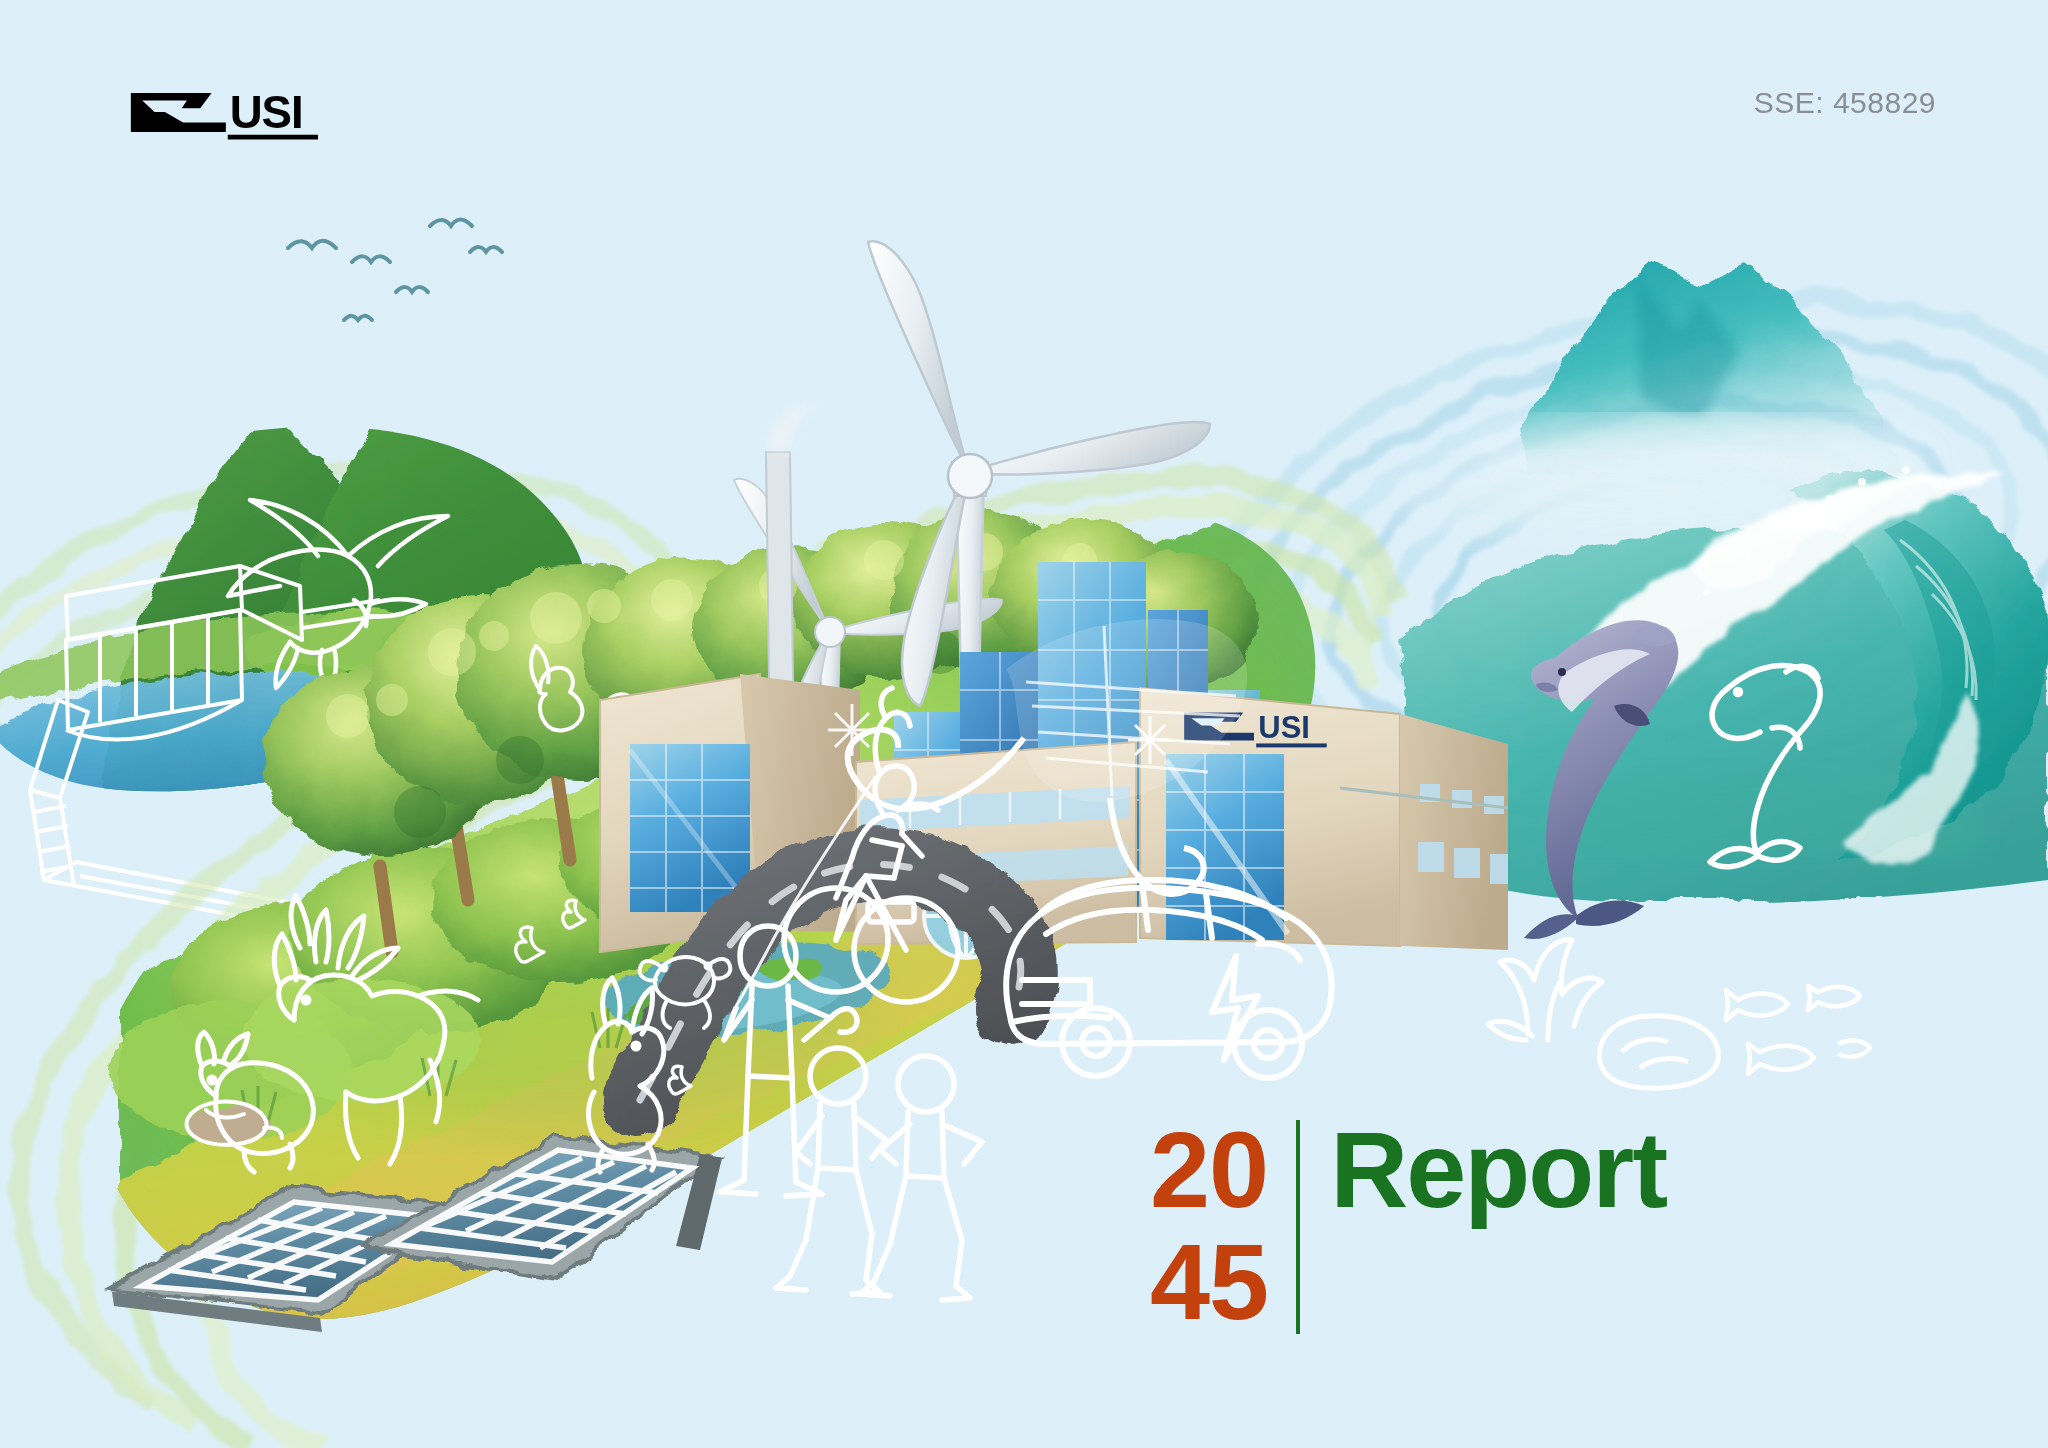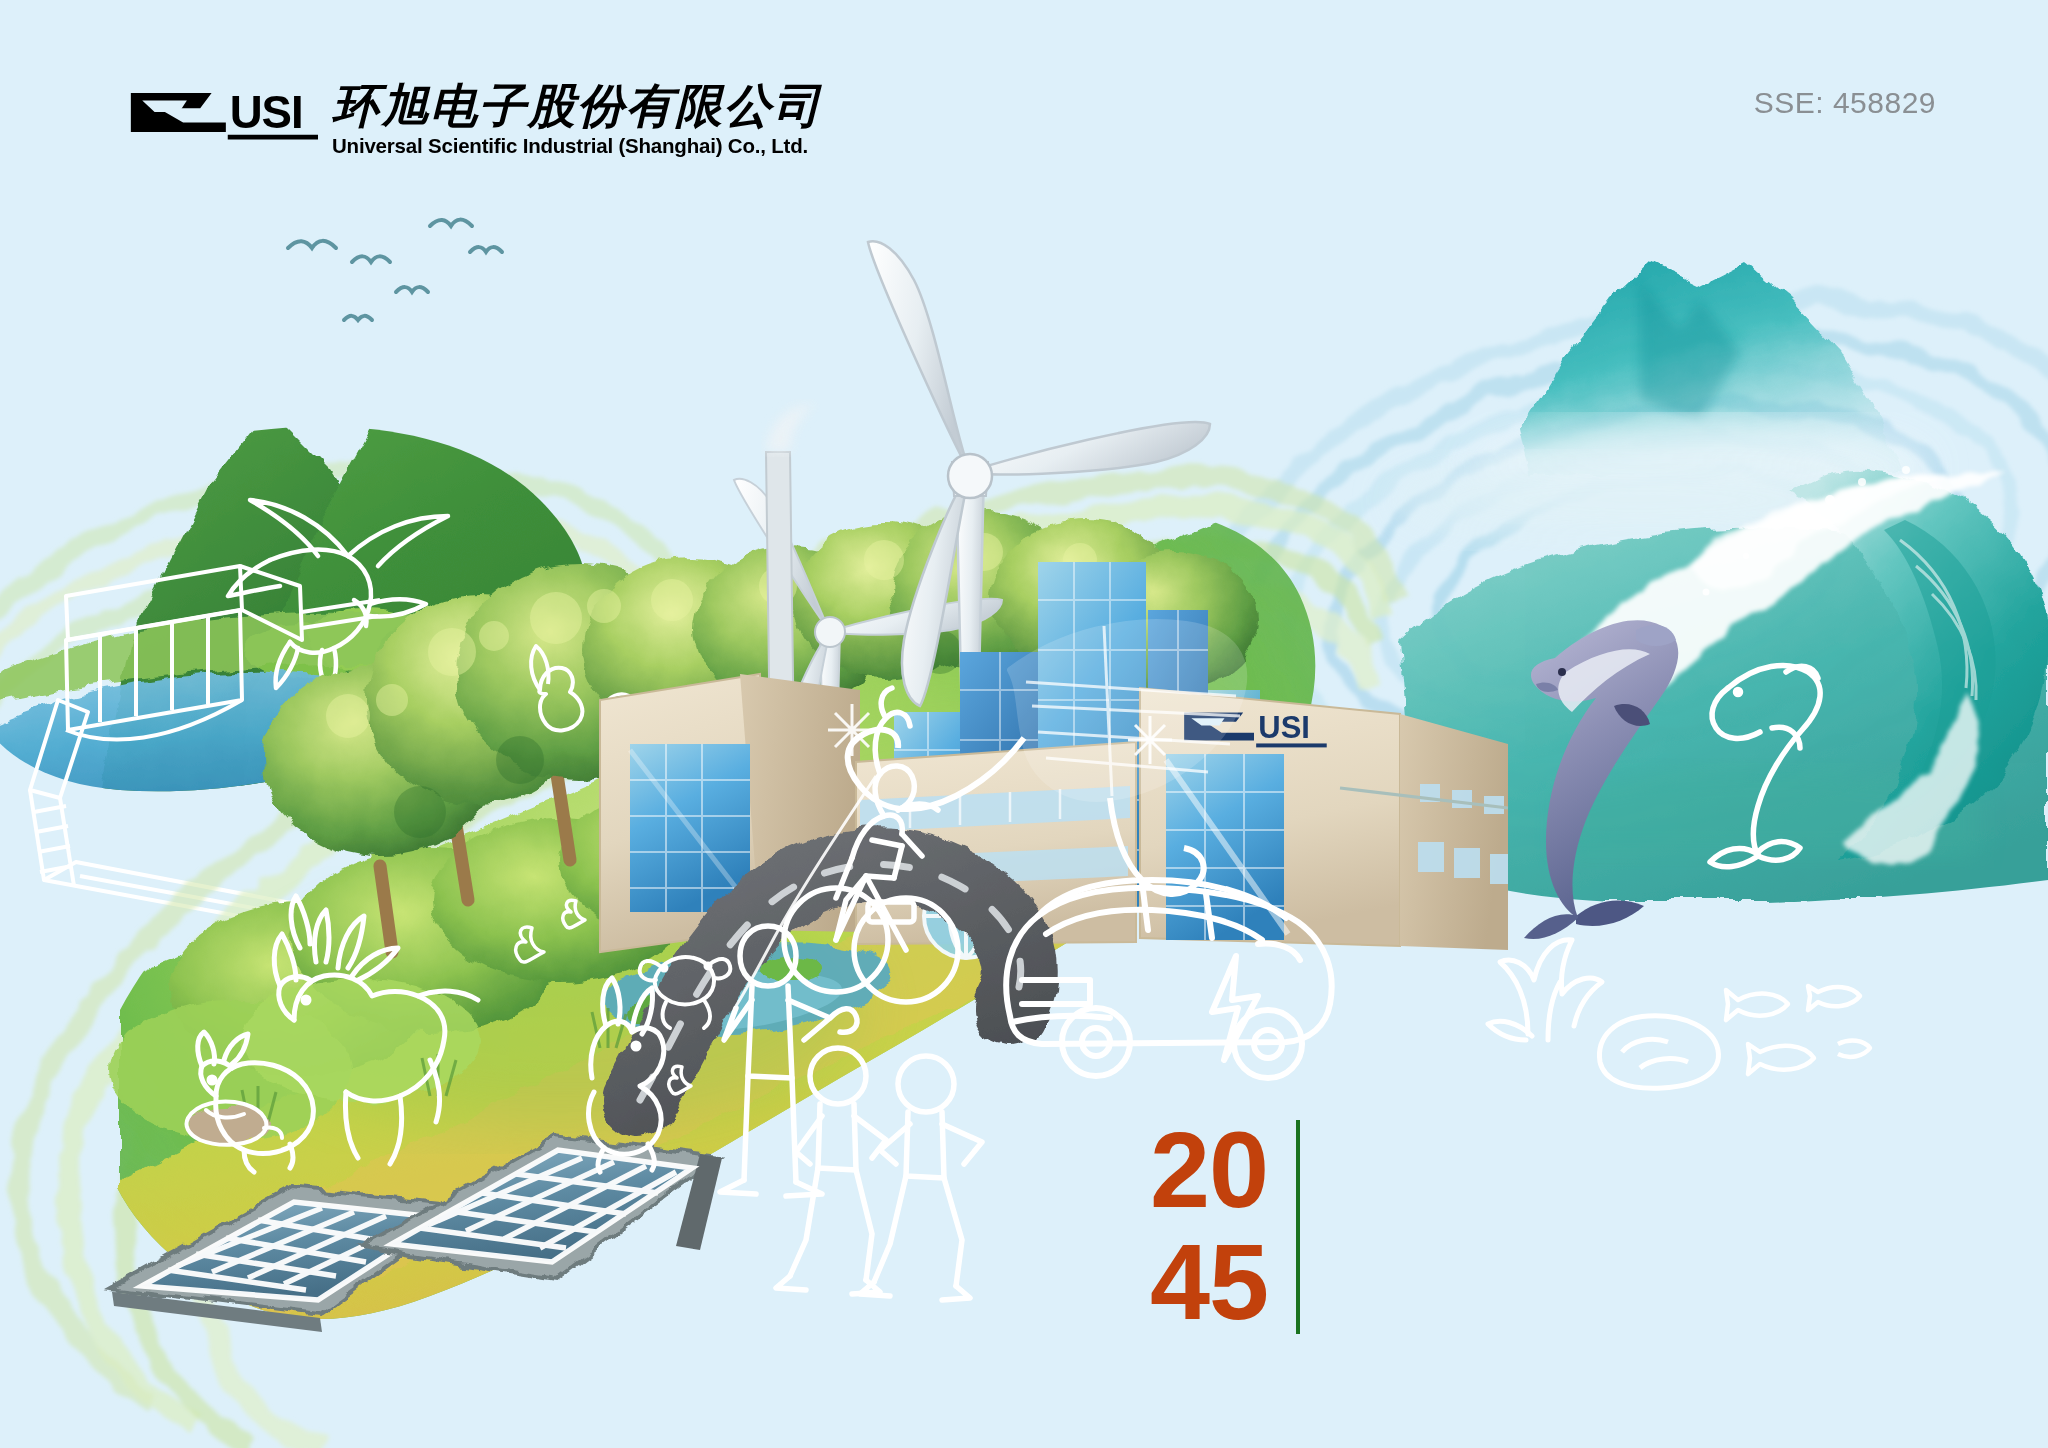--- a/index.html
+++ b/index.html
@@ -834,31 +834,28 @@
   </svg>
 
   <div id="header">
     <div id="logo-block">
       <svg id="usi-mark" viewBox="0 0 400 120">
         <path d="M6,22 L176,22 L152,54 L64,54 L116,84 L206,84 L206,104 L6,104 Z" fill="#000"></path>
         <path d="M30,38 L124,38 L108,62 L56,62 Z" fill="#ddf0fa"></path>
         <text x="214" y="96" font-family="Liberation Sans, sans-serif" font-size="96" font-weight="bold" fill="#000" letter-spacing="-2">USI</text>
         <rect x="210" y="110" width="190" height="10" fill="#000"></rect>
       </svg>
-      <div id="logo-text">
-        <div id="cn-name">环旭电子股份有限公司</div>
-        <div id="en-name">Universal Scientific Industrial (Shanghai) Co., Ltd.</div>
-      </div>
     </div>
     <div id="ticker">SSE: 458829</div>
   </div>
 
   <div id="title-block">
     <div id="year">
       <div>20</div>
       <div>45</div>
     </div>
     <div id="divider"></div>
     <div id="maintitle">
+      <div>Report</div>
     </div>
   </div>
 
 </div>
 
 </body></html>

